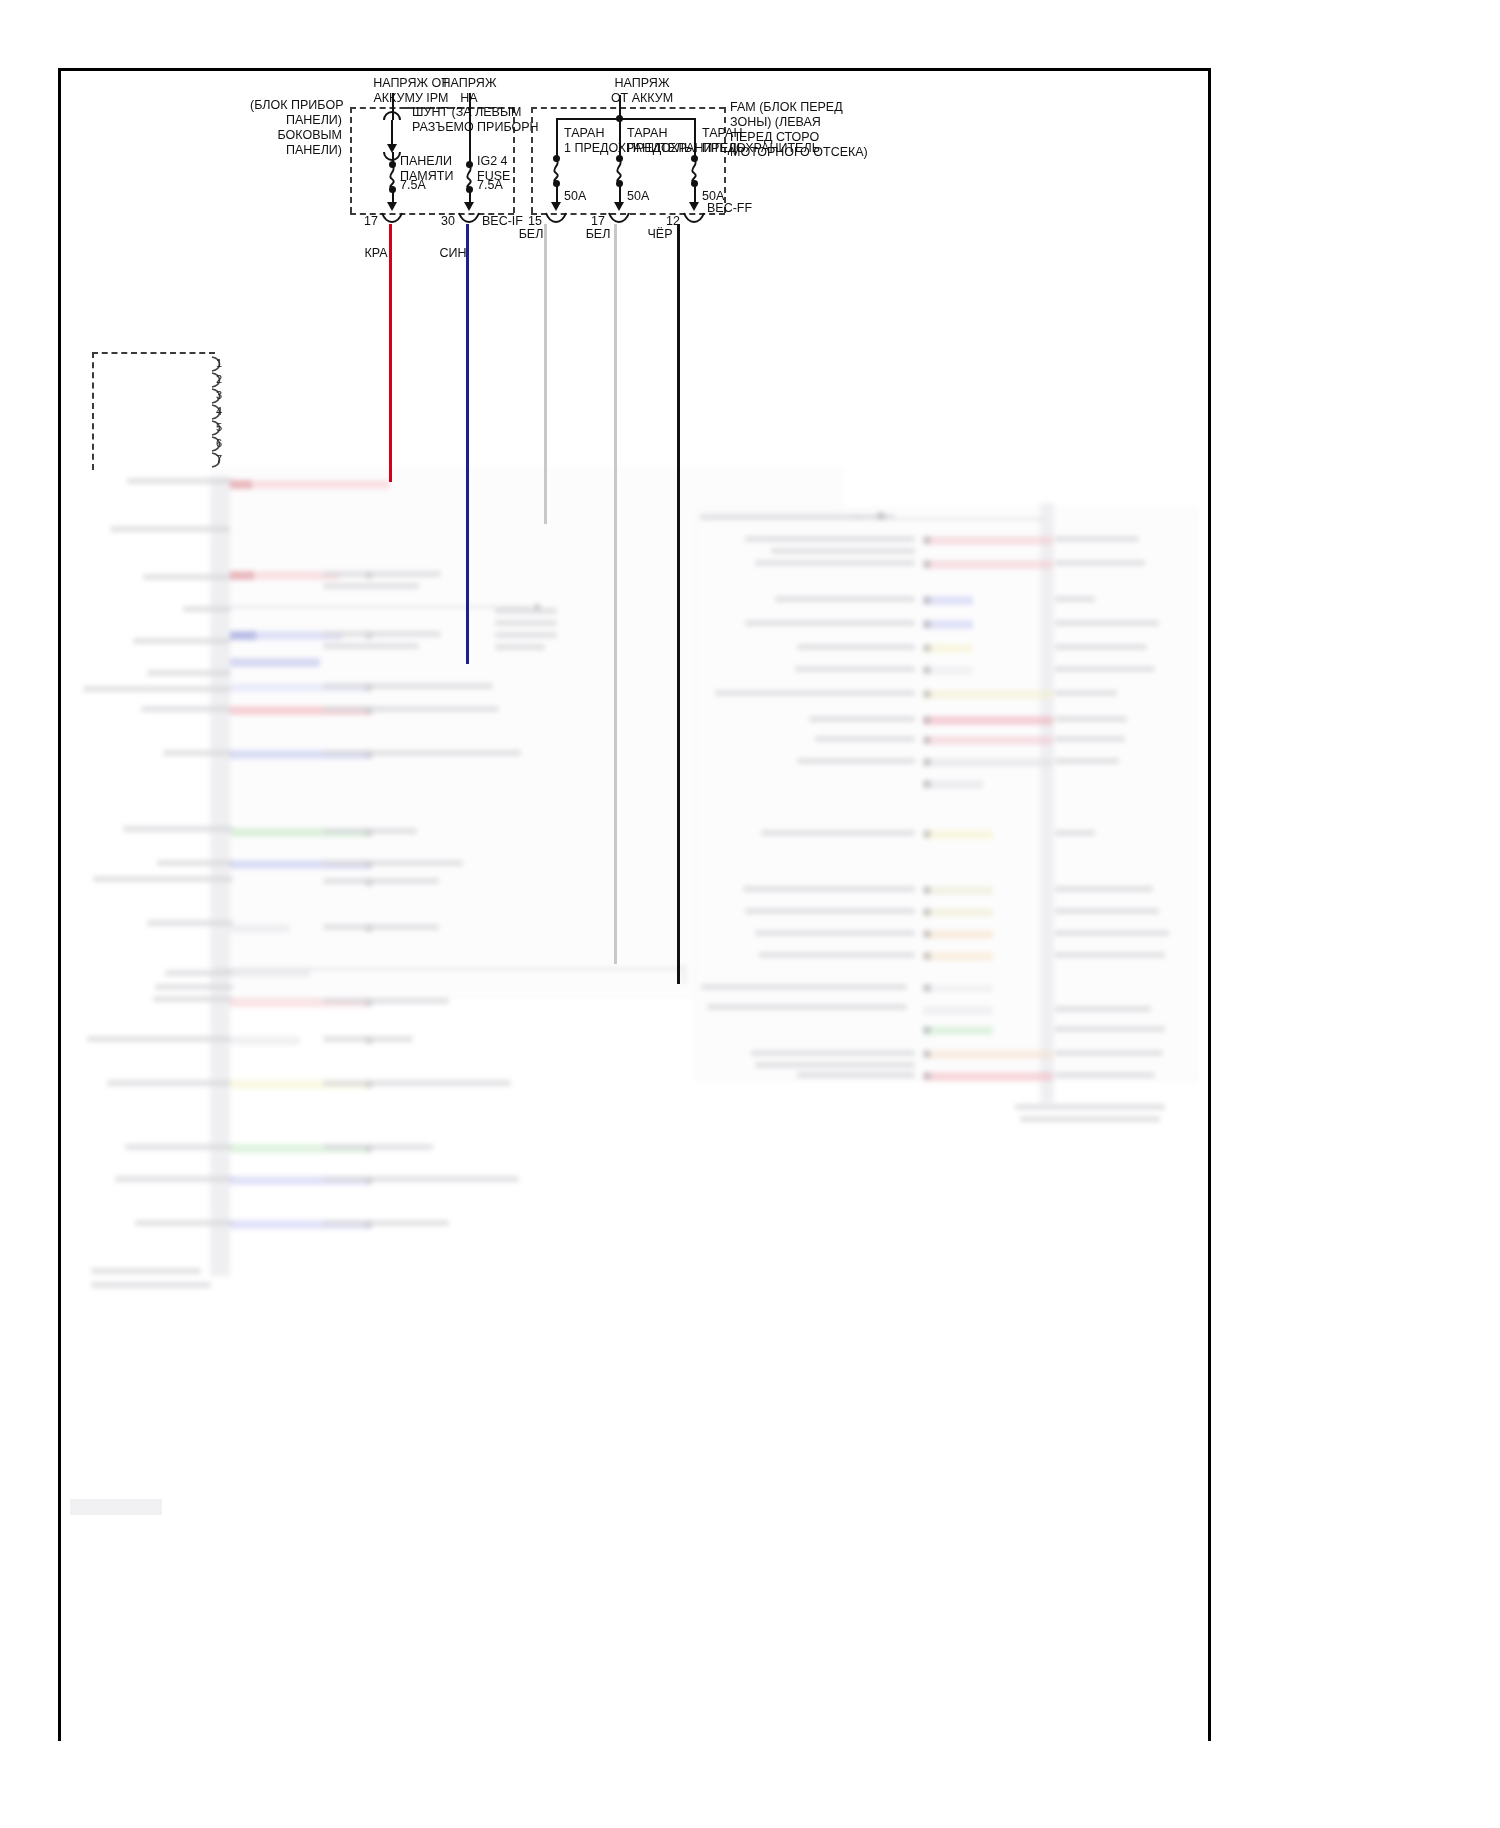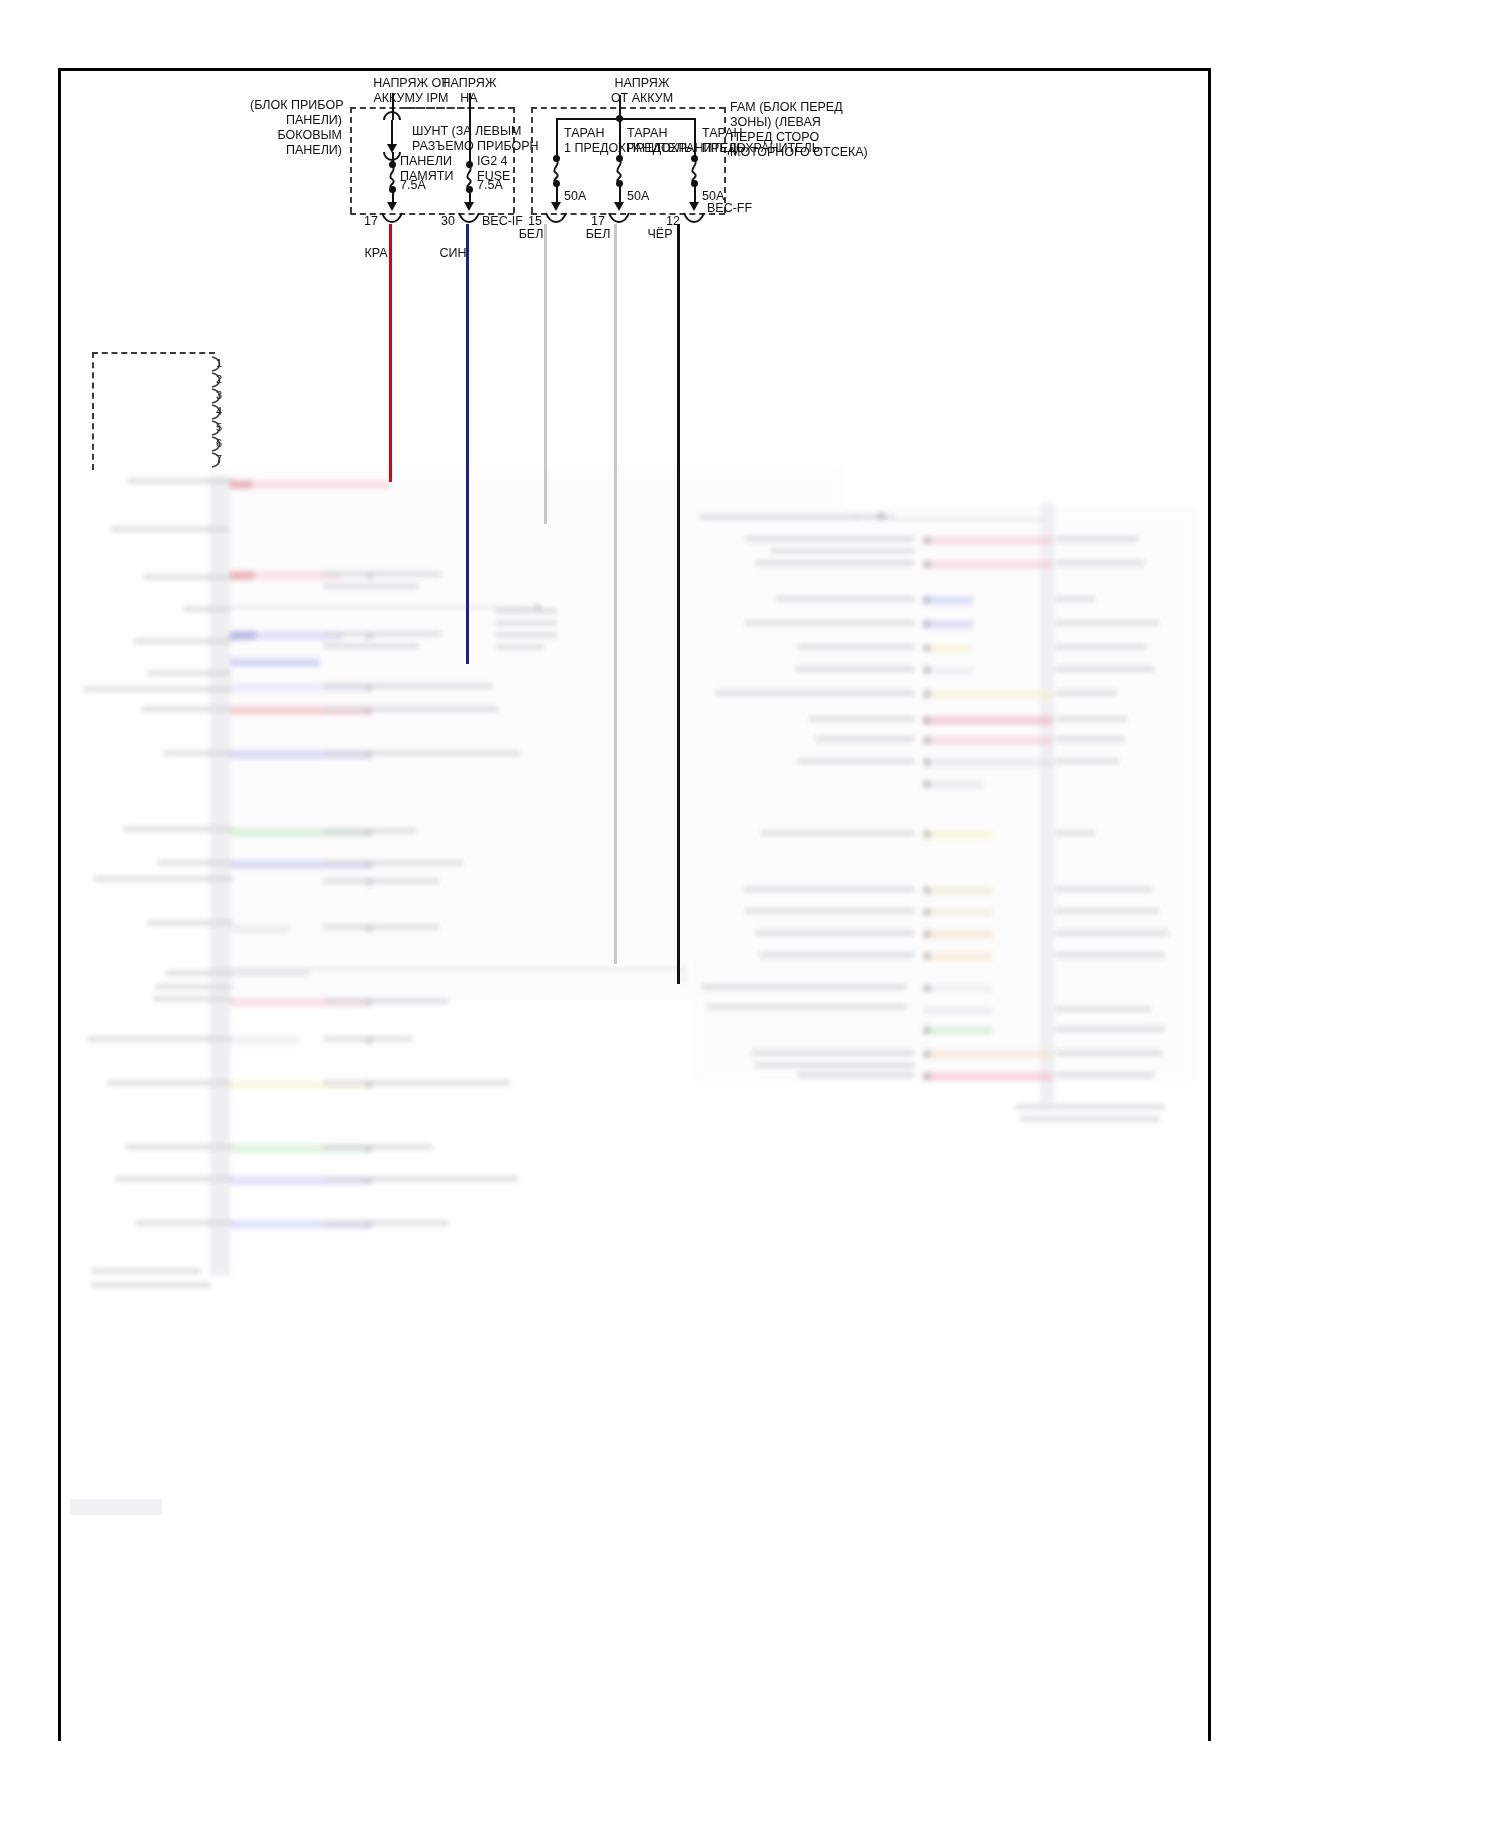--- a/index.html
+++ b/index.html
@@ -280,21 +280,21 @@
   <div class="dash-line" style="left:350px;top:213px;width:164px;"></div>
 
   <div class="solid-v" style="left:392px;top:93px;height:27px;"></div>
 
   <svg class="sq" style="left:376px;top:118px;" width="34" height="40">
     <path d="M8,2 A8,8 0 0 1 24,2"></path>
     <path d="M16,2 L16,32"></path>
     <path d="M8,34 A8,8 0 0 0 24,34"></path>
   </svg>
   <div class="arrow" style="left:387px;top:144px;"></div>
-  <div class="lbl" style="left:412px;top:124px;width:120px;">ШУНТ (ЗА ЛЕВЫМ
+  <div class="lbl" style="left:412px;top:105px;width:120px;">ШУНТ (ЗА ЛЕВЫМ
 РАЗЪЕМО ПРИБОРН</div>
 
   <div class="solid-v" style="left:392px;top:152px;height:14px;"></div>
   <div class="node" style="left:389px;top:161px;"></div>
   <svg class="sq" style="left:384px;top:166px;" width="18" height="20">
     <path d="M8,0 C14,4 2,9 8,13 C14,17 2,20 8,22"></path>
   </svg>
   <div class="node" style="left:389px;top:186px;"></div>
   <div class="solid-v" style="left:392px;top:190px;height:16px;"></div>
   <div class="arrow" style="left:387px;top:202px;"></div>

